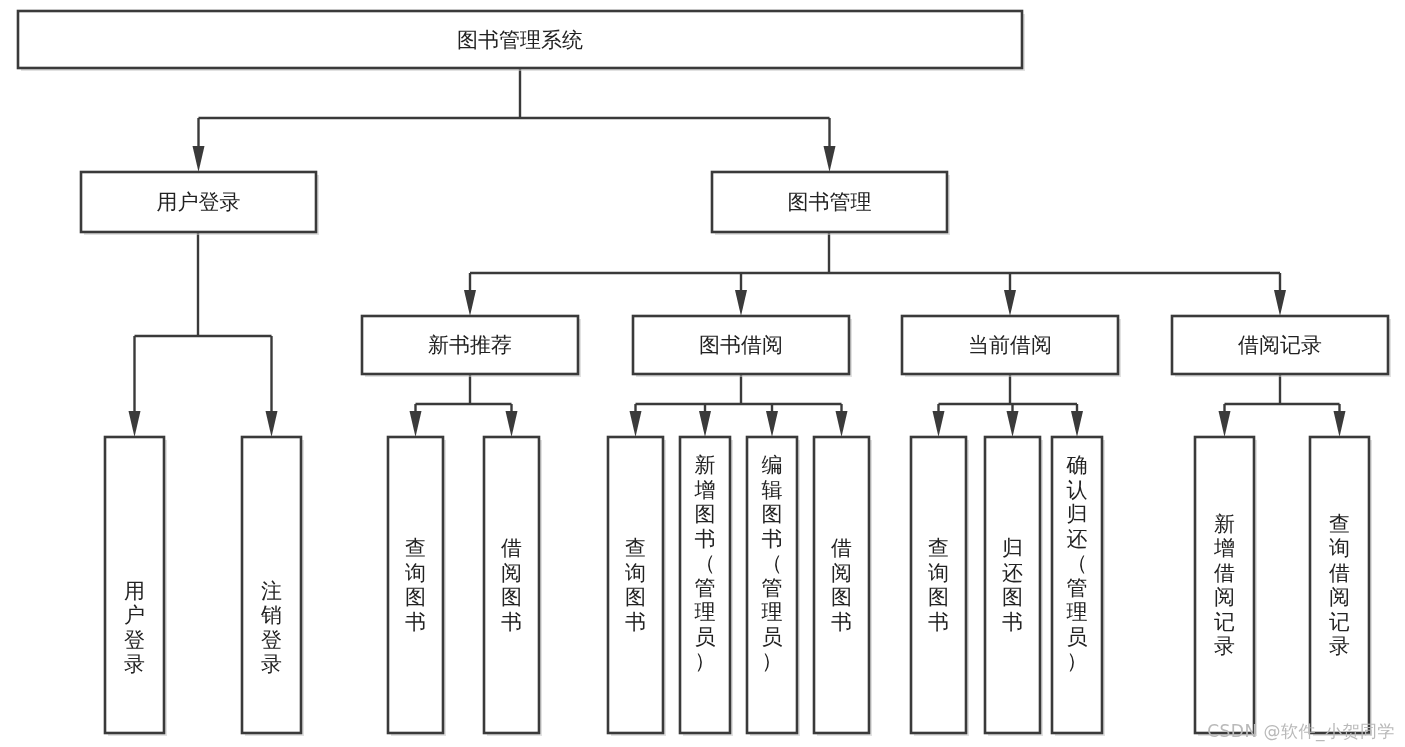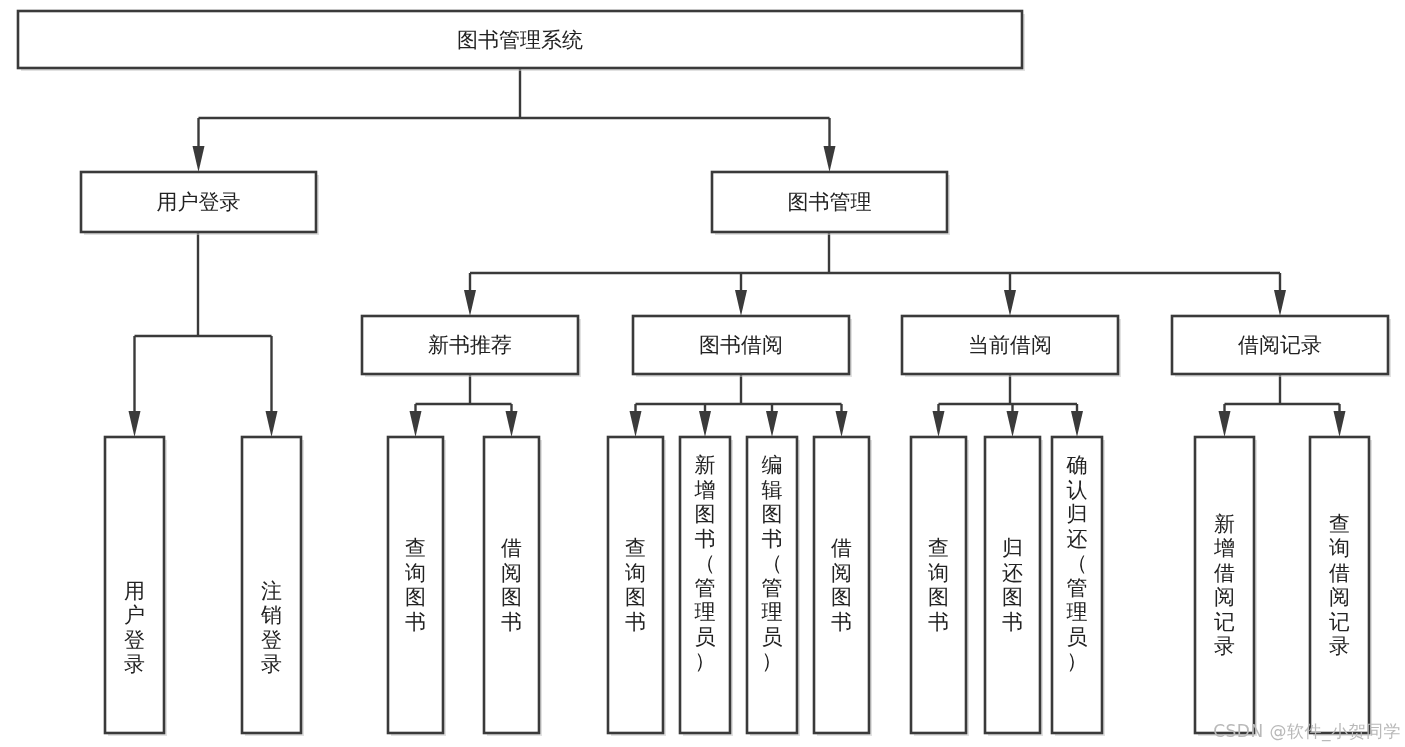--- a/index.html
+++ b/index.html
@@ -55,21 +55,21 @@
     white-space: pre;
   }
   .node-label-v {
     font-family: "DejaVu Sans", "Liberation Sans", sans-serif;
     font-size: 21px;
     fill: #222222;
     text-anchor: middle;
   }
   .watermark-text {
     position: absolute;
-    right: 4px;
+    right: 10px;
     bottom: 4px;
     font-family: "DejaVu Sans", "Liberation Sans", sans-serif;
     font-size: 17px;
     color: #b9b9b9;
     letter-spacing: 0.5px;
     user-select: none;
     white-space: nowrap;
   }
 </style>
 </head>

